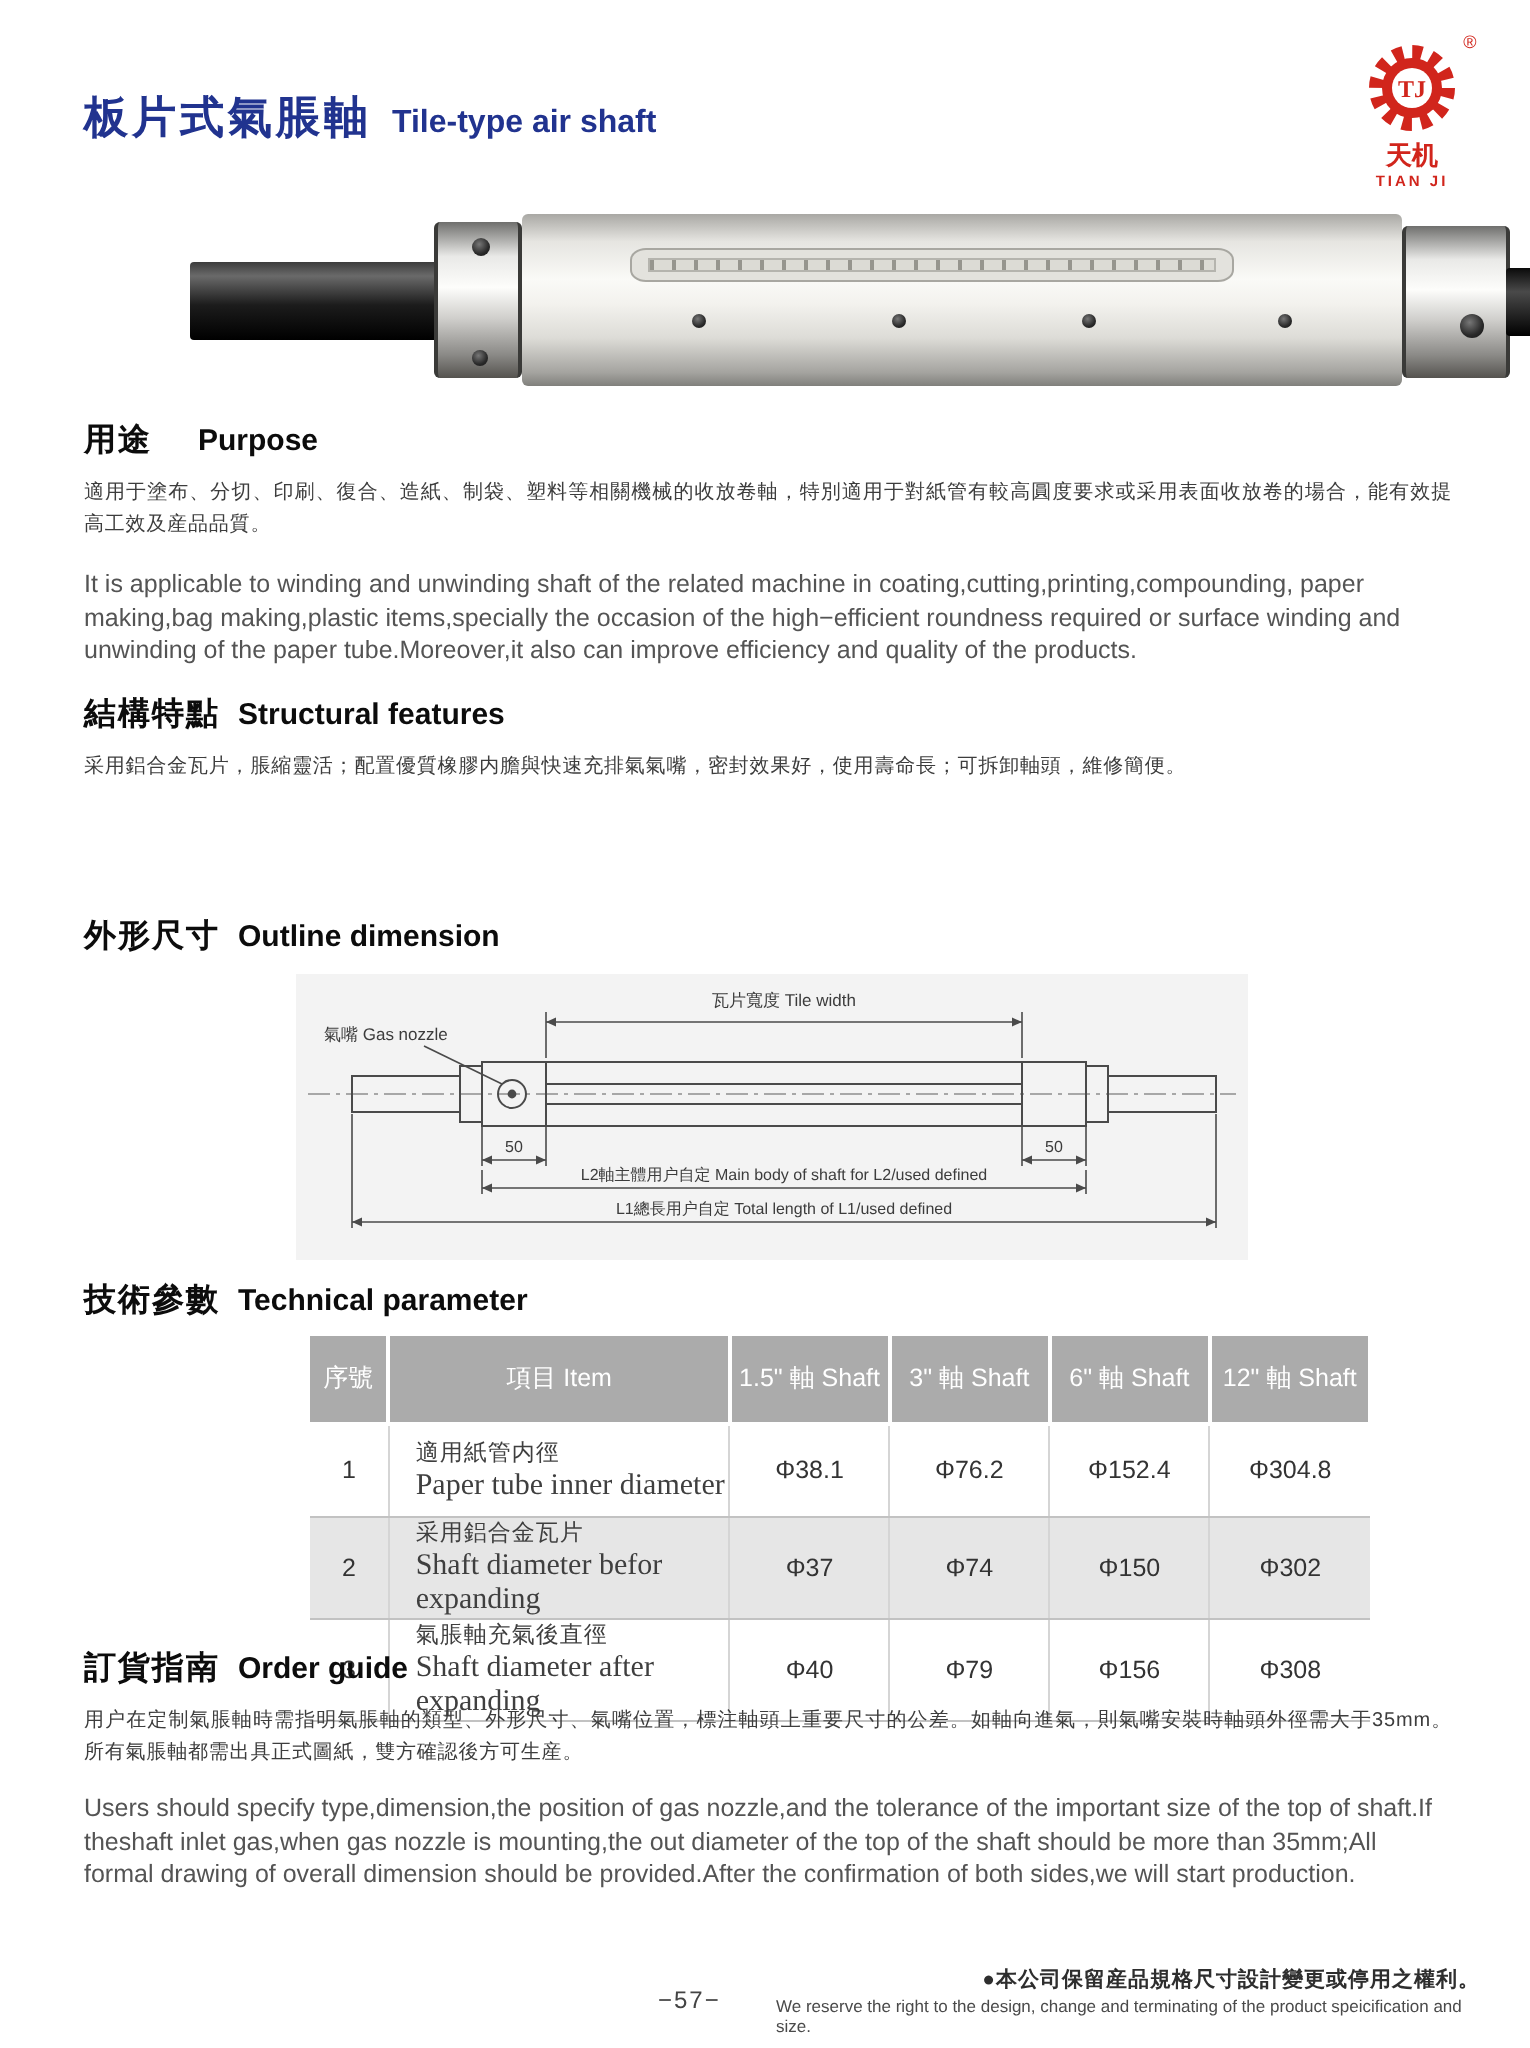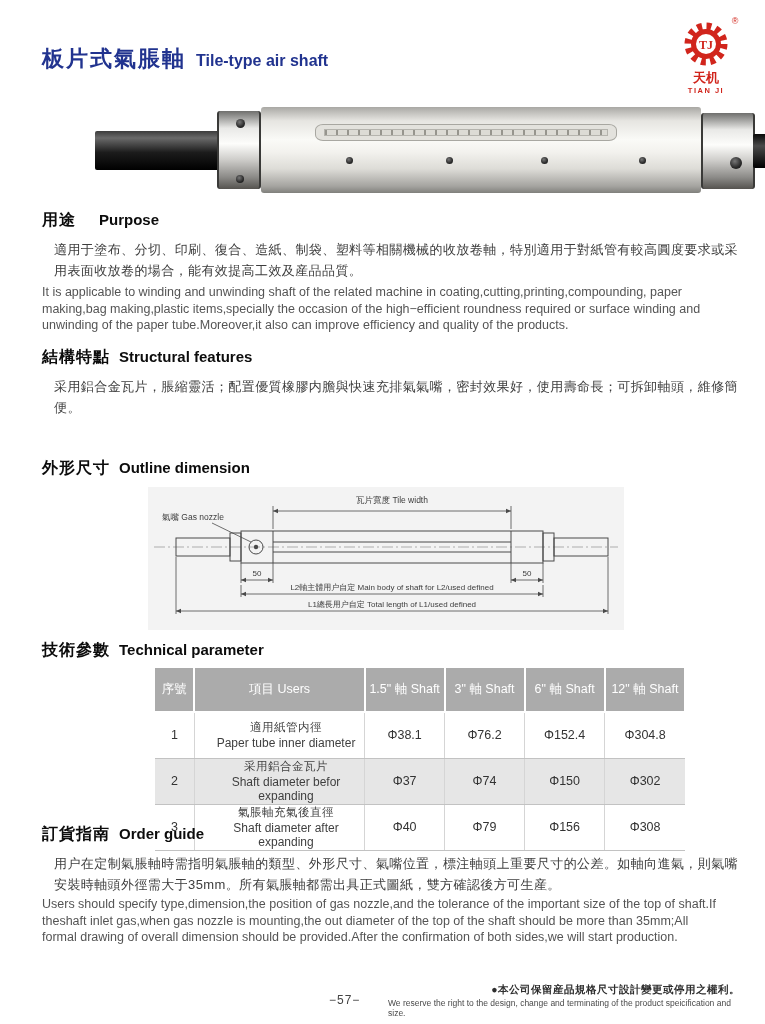--- a/index.html
+++ b/index.html
@@ -29,41 +29,41 @@
   .slot { position:absolute; left:54px; top:17px; width:302px; height:17px; background:#e3e2dd;
           border:1px solid #a8a7a1; border-radius:8px/6px; }
   .slot-teeth { position:absolute; left:8px; right:8px; top:4px; bottom:4px;
           background:repeating-linear-gradient(90deg,#96958e 0 2px,#dcdbd5 2px 11px); border:1px solid #b5b4ae; }
   .cap { position:absolute; left:658px; top:30px; width:30px; height:34px;
          background:linear-gradient(180deg,#0a0a0a 0%,#4a4a4a 35%,#000 100%); border-radius:2px; }
   
   .sec-head { position:absolute; left:42px; display:flex; align-items:baseline; gap:9px; }
   .sec-head .zh { font-size:16px; font-weight:bold; color:#0c0c0c; letter-spacing:1px; }
   .sec-head .en { font-size:15px; font-weight:bold; color:#0c0c0c; }
-  .para-zh { position:absolute; left:54px; width:684px; font-size:13px; color:#3d3d3d;
+  .para-zh { position:absolute; left:42px; width:684px; font-size:10px; color:#3d3d3d;
              line-height:1.62; letter-spacing:0.4px; text-align:justify; }
   .para-en { position:absolute; left:42px; width:684px; font-size:12.5px; color:#545454; line-height:1.33; }
   
   .drawing-box { position:absolute; left:148px; top:487px; width:476px; height:143px; background:#f3f3f3; }
   .drawing-box svg { width:100%; height:100%; display:block; }
   .dwg-text { font-family:"Liberation Sans",sans-serif; fill:#3c3c3c; }
   
   .param-table { position:absolute; left:155px; top:666px; width:531px; border-collapse:collapse; }
   .param-table th { background:#ababab; color:#ffffff; font-weight:normal; font-size:12.5px;
                     height:45px; border:2px solid #ffffff; vertical-align:middle; }
   .param-table th.seq-h { width:40px; line-height:1.25; padding:0 6px; border-left:none; }
   .param-table th.item-h { width:175px; }
   .param-table th.shaft-h { width:82px; }
   .param-table td { height:46px; border-bottom:1px solid #c2c2c2; border-right:1px solid #d5d5d5;
                     vertical-align:middle; font-size:12.5px; color:#333; text-align:center; }
   .param-table td:last-child { border-right:none; }
   .param-table tr.alt td { background:#e6e6e6; }
-  .param-table td.item-cell { text-align:center; padding-left:13px; }
+  .param-table td.item-cell { text-align:left; padding-left:13px;font-family:Liberation Serif, serif; }
   .item-zh { font-size:11.5px; color:#3f3f3f; display:block; letter-spacing:0.5px; }
-  .item-en { font-size:12px; color:#3f3f3f; display:block; margin-top:1px; }
+  .item-en { font-size:15px; color:#3f3f3f; display:block; margin-top:1px; }
   
   .page-num { position:absolute; left:329px; top:993px; font-size:12px; color:#444; letter-spacing:1px; }
   .foot-note { position:absolute; left:388px; top:983px; width:352px; }
   .foot-zh { font-size:10.5px; color:#2e2e2e; font-weight:bold; letter-spacing:0.5px;text-align:right; }
   .foot-en { font-size:8.5px; color:#4a4a4a; margin-top:1px; }
 </style>
 </head>
 <body>
 
 <div class="page">
@@ -192,21 +192,21 @@
 
   <div class="sec-head" style="top:640px;">
     <span class="zh">技術參數</span>
     <span class="en">Technical parameter</span>
   </div>
 
   <table class="param-table">
     <thead>
       <tr>
         <th class="seq-h">序號</th>
-        <th class="item-h">項目 Users</th>
+        <th class="item-h">項目 Item</th>
         <th class="shaft-h">1.5" 軸 Shaft</th>
         <th class="shaft-h">3" 軸 Shaft</th>
         <th class="shaft-h">6" 軸 Shaft</th>
         <th class="shaft-h">12" 軸 Shaft</th>
       </tr>
     </thead>
     <tbody>
       <tr>
         <td>1</td>
         <td class="item-cell">

